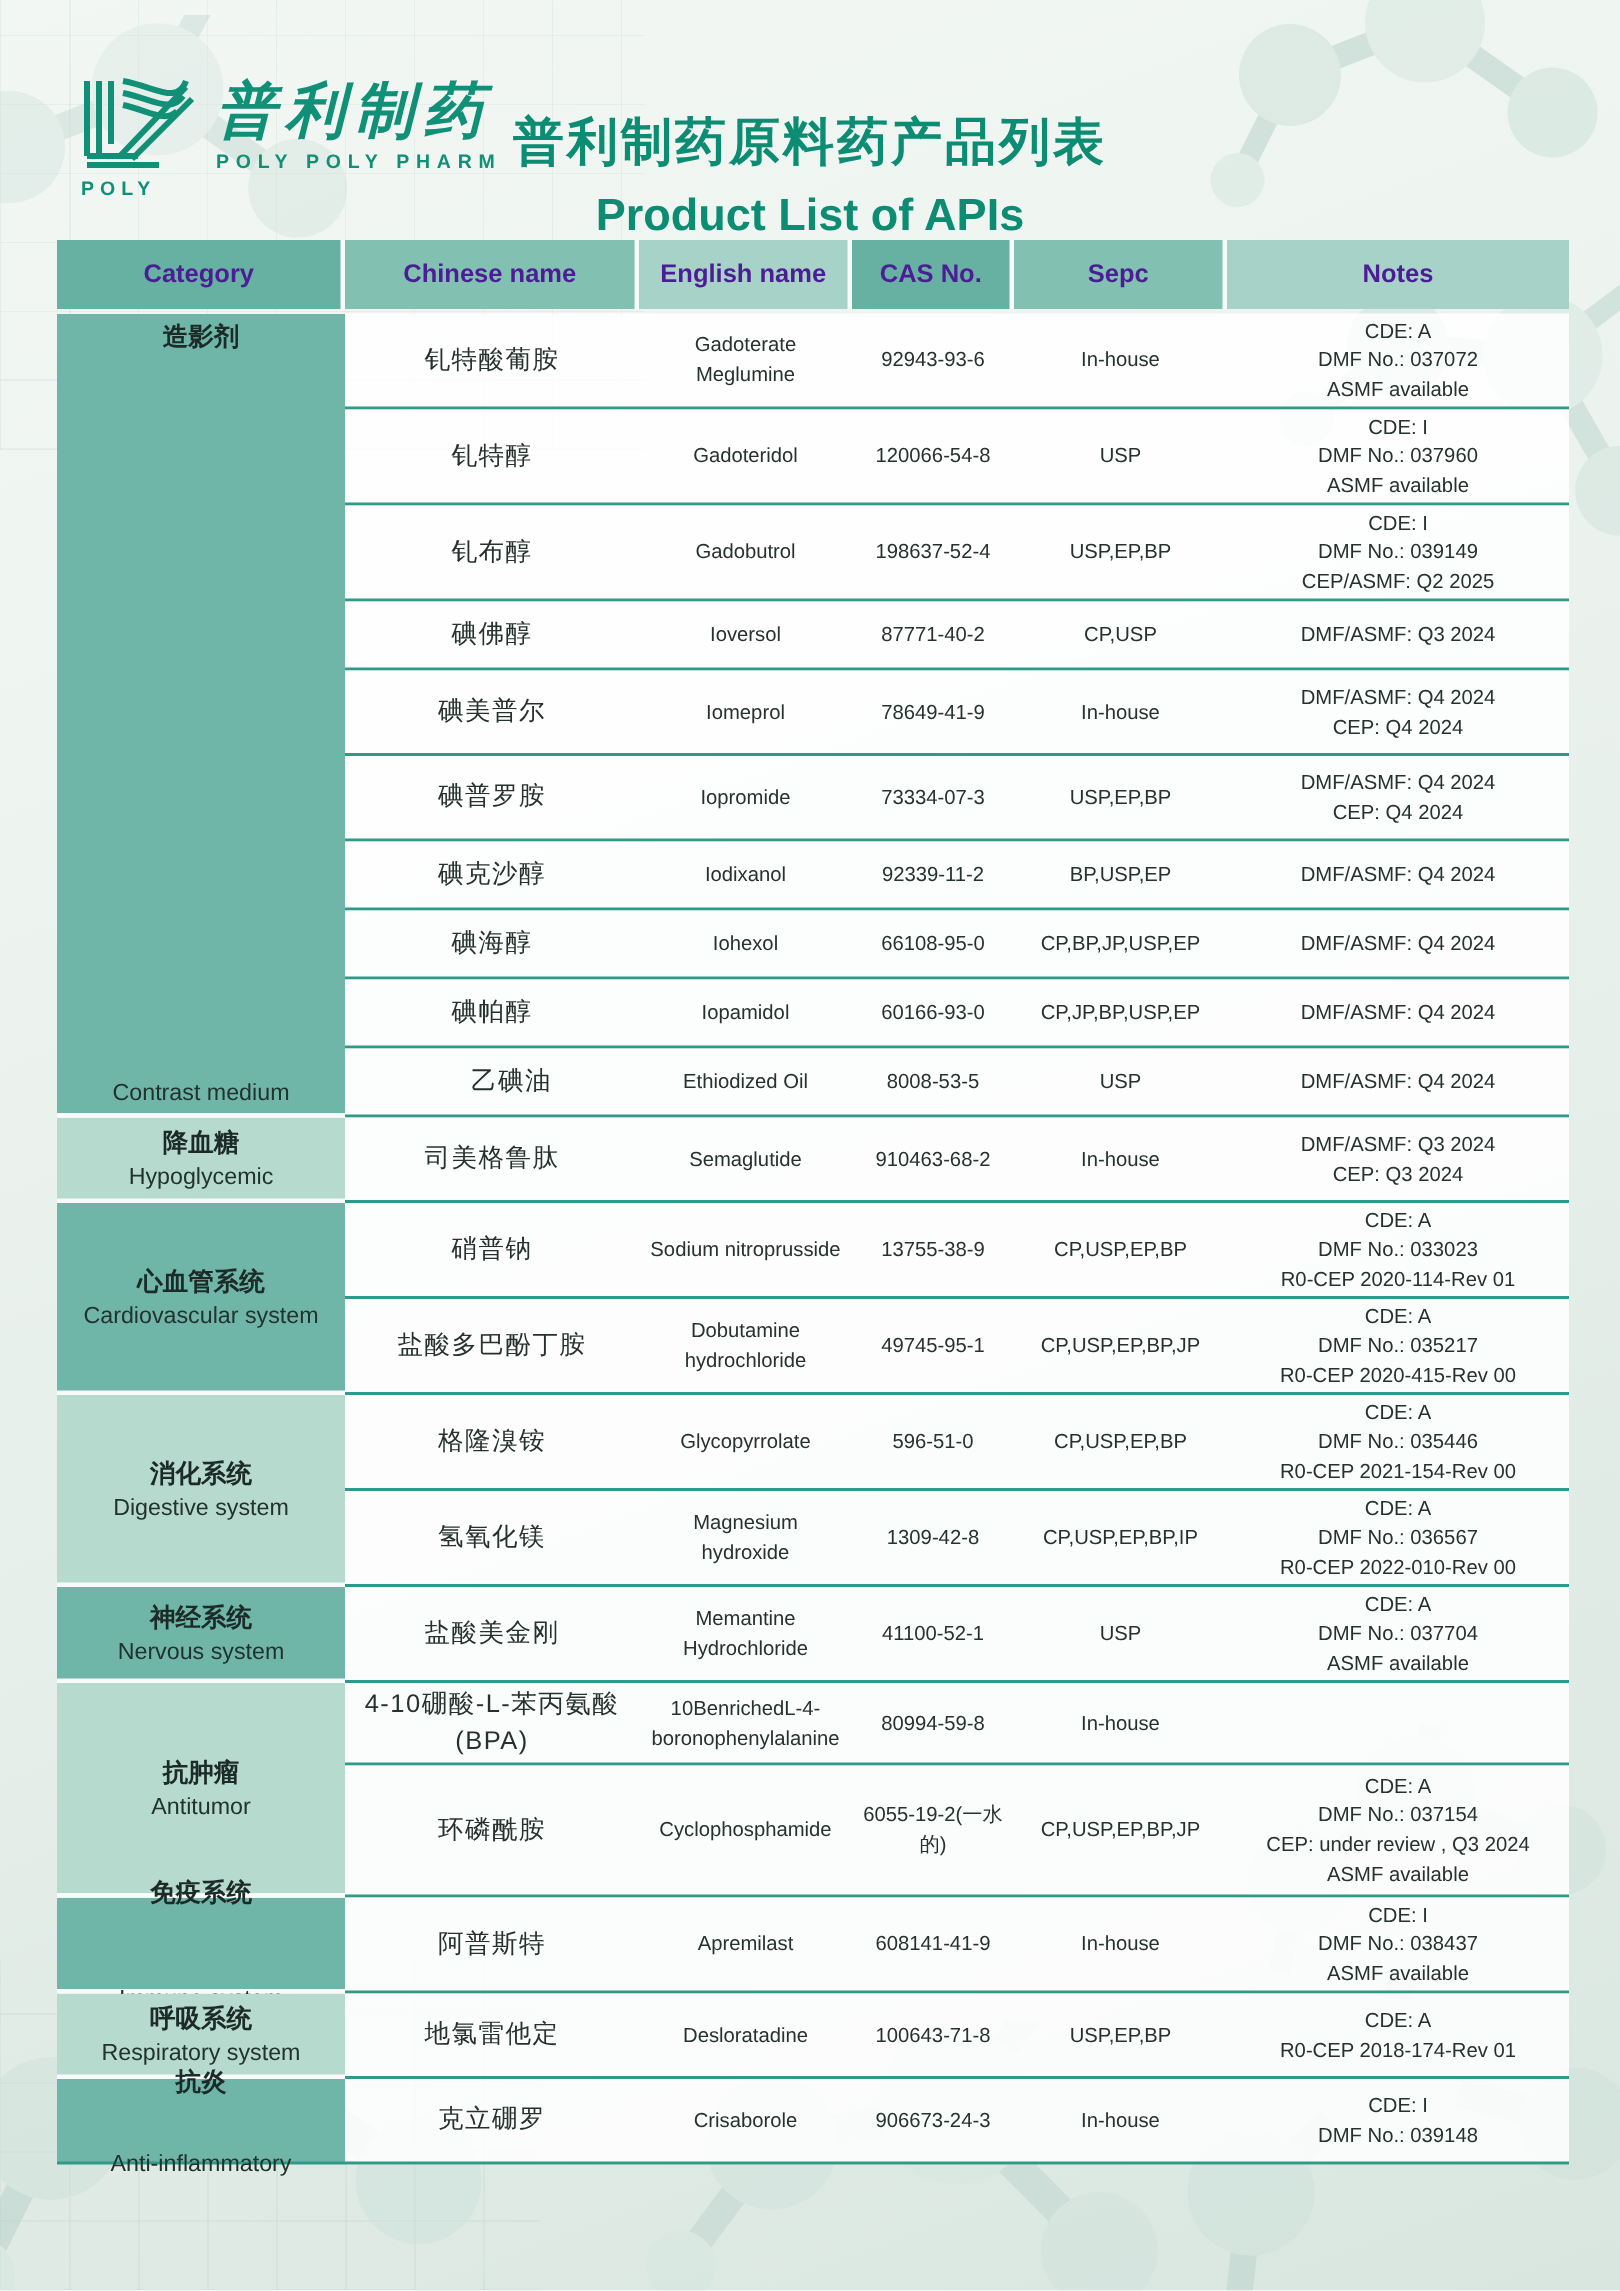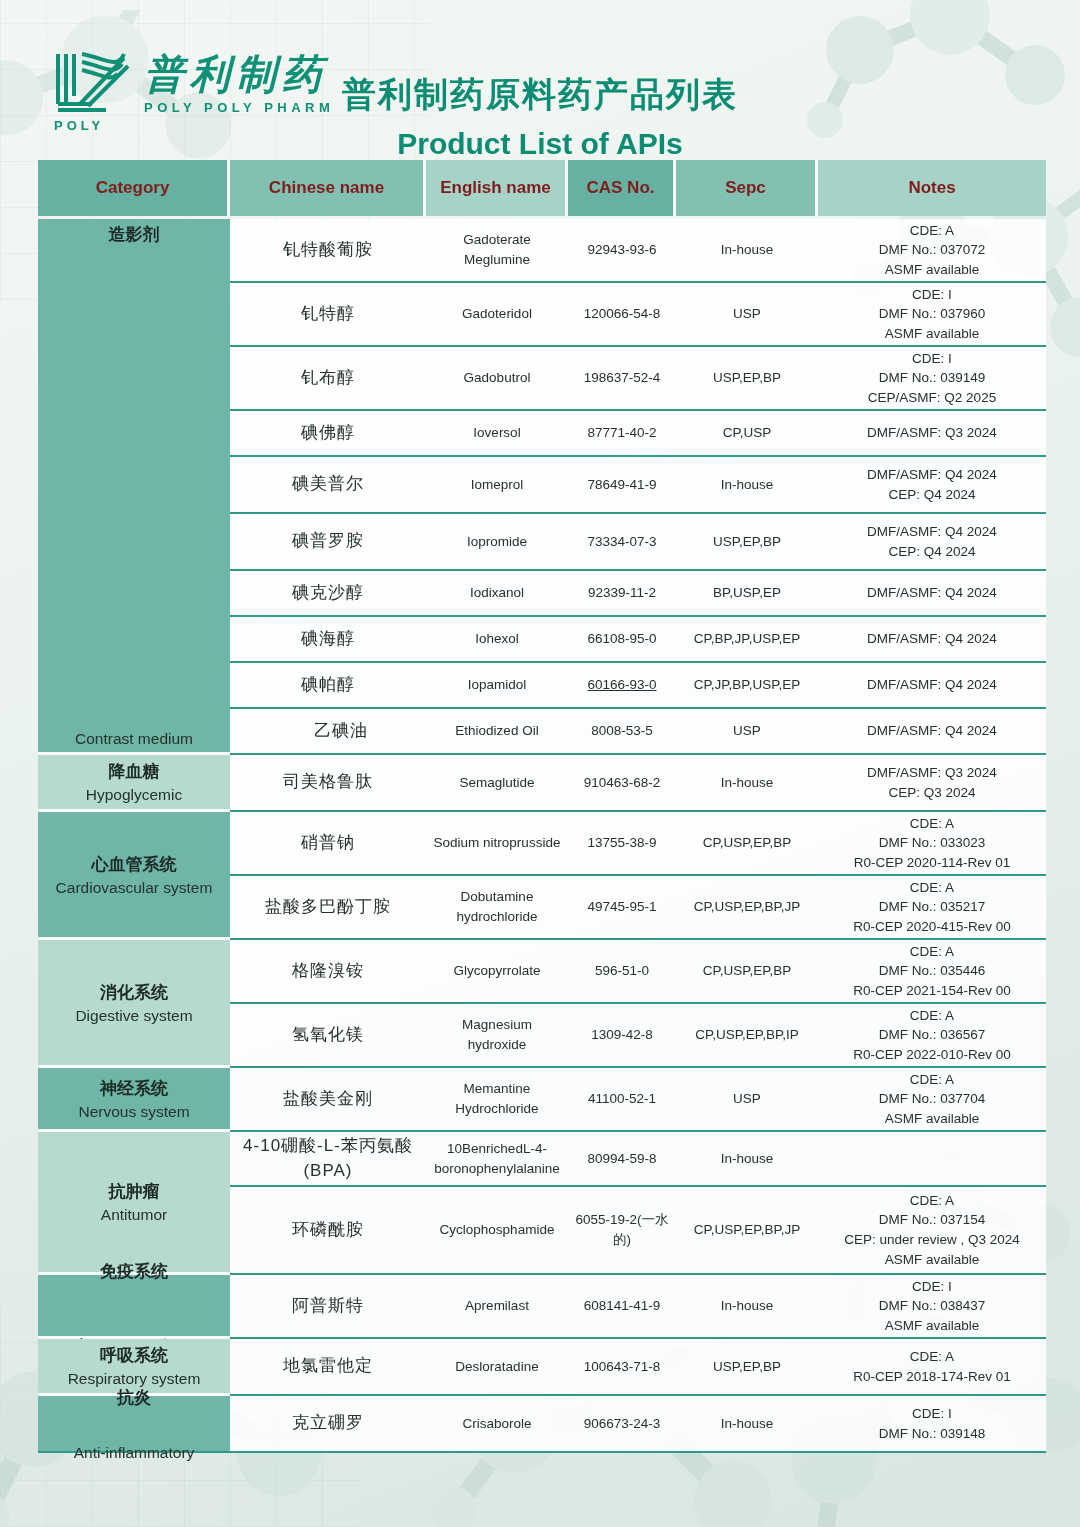--- a/index.html
+++ b/index.html
@@ -34,22 +34,22 @@
   .page-title .cn{font-size:34px;font-weight:bold;color:#0c8c72;letter-spacing:2px;}
   .page-title .en{font-size:30px;font-weight:bold;color:#0c8c72;margin-top:9px;}
   
   .table{position:absolute;left:38px;top:160px;width:1008px;}
   .thead,.tbody{
     display:grid;
     grid-template-columns:192px 196px 142px 108px 142px 228px;
   }
   .thead{margin-bottom:3px;}
   .hcell{
-    height:56px;display:flex;align-items:center;justify-content:center;
-    font-size:17px;font-weight:bold;color:#7f1d1d;
+    height:46px;display:flex;align-items:center;justify-content:center;
+    font-size:17px;font-weight:bold;color:#4c1d95;
     border-right:3px solid #f6faf8;background-clip:padding-box;
     box-sizing:border-box;
   }
   .hcell:last-child{border-right:none;}
   .hd-dark{background-color:#67b1a3;}
   .hd-med{background-color:#82c0b2;}
   .hd-light{background-color:#a7d2c7;}
   .cat{
     grid-column:1;
     display:flex;flex-direction:column;align-items:center;justify-content:center;
@@ -251,21 +251,21 @@
         </div>
         <div class="cell cn-name" style="grid-area: 8 / 2;">碘海醇</div>
         <div class="cell en-name" style="grid-area: 8 / 3;">Iohexol</div>
         <div class="cell cas" style="grid-area: 8 / 4;">66108-95-0</div>
         <div class="cell spec" style="grid-area: 8 / 5;">CP,BP,JP,USP,EP</div>
         <div class="cell notes" style="grid-area: 8 / 6;">
           <div class="notes-line">DMF/ASMF:  Q4 2024</div>
         </div>
         <div class="cell cn-name" style="grid-area: 9 / 2;">碘帕醇</div>
         <div class="cell en-name" style="grid-area: 9 / 3;">Iopamidol</div>
-        <div class="cell cas" style="grid-area: 9 / 4; text-decoration: underline;">60166-93-0</div>
+        <div class="cell cas" style="grid-area: 9 / 4;">60166-93-0</div>
         <div class="cell spec" style="grid-area: 9 / 5;">CP,JP,BP,USP,EP</div>
         <div class="cell notes" style="grid-area: 9 / 6;">
           <div class="notes-line">DMF/ASMF:  Q4 2024</div>
         </div>
         <div class="cell cn-name" style="grid-area: 10 / 2; padding-left: 32px;">乙碘油</div>
         <div class="cell en-name" style="grid-area: 10 / 3;">Ethiodized Oil</div>
         <div class="cell cas" style="grid-area: 10 / 4;">8008-53-5</div>
         <div class="cell spec" style="grid-area: 10 / 5;">USP</div>
         <div class="cell notes" style="grid-area: 10 / 6;">
           <div class="notes-line">DMF/ASMF:  Q4 2024</div>

